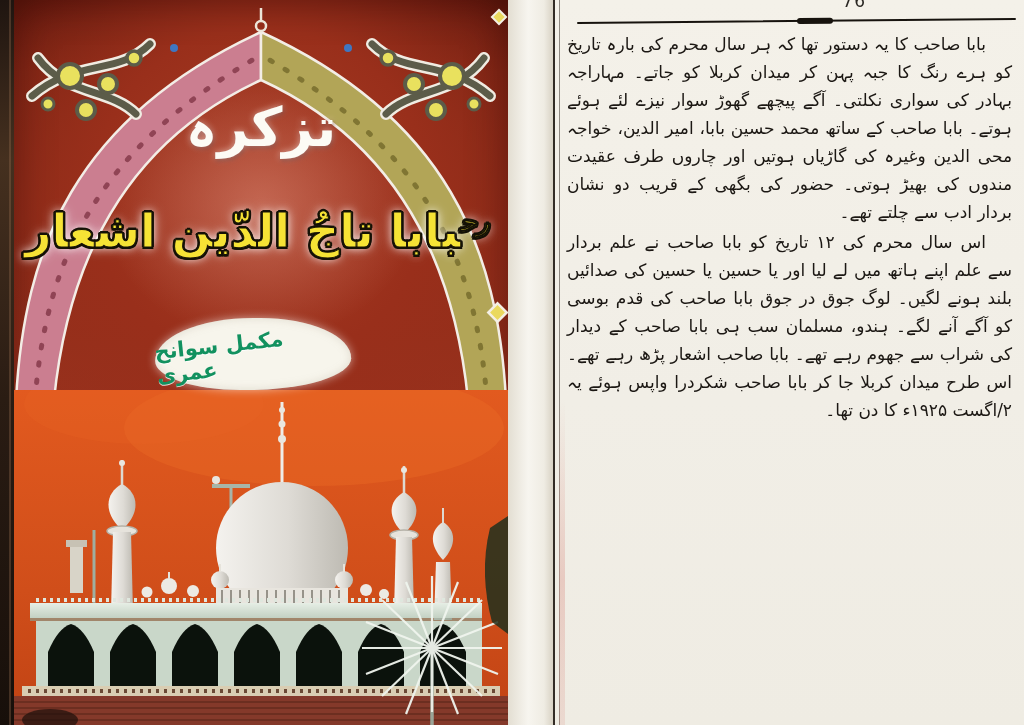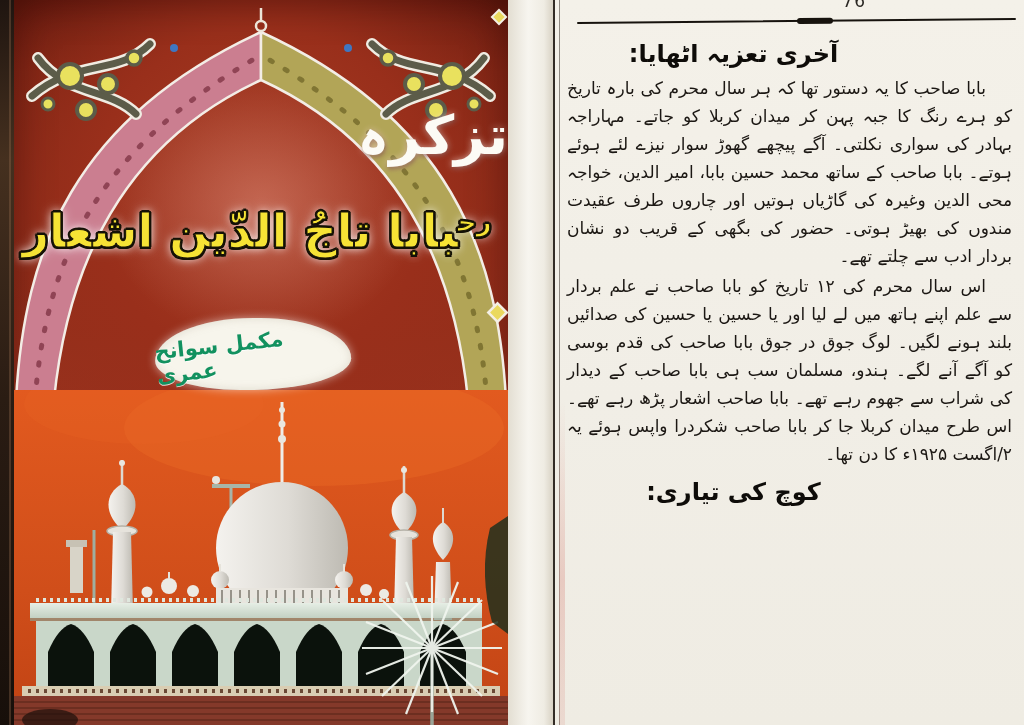--- a/index.html
+++ b/index.html
@@ -29,37 +29,37 @@
     box-shadow:inset 0 0 40px rgba(40,5,0,.45);
   }
   .cover svg{display:block;}
   .arch-svg{position:absolute;left:0;top:0;z-index:1;}
   .glow{
     position:absolute;z-index:1;left:50%;top:66px;width:330px;height:280px;
     transform:translateX(-50%);
     background:radial-gradient(ellipse at center,rgba(240,170,158,.38) 0%,rgba(240,170,158,0) 68%);
   }
   .cover-kicker{
-    position:absolute;z-index:3;left:0;top:104px;width:100%;
-    text-align:right;
+    position:absolute;z-index:3;left:0;top:96px;width:100%;
+    text-align:center;
     font-size:54px;font-weight:bold;color:#fcfbf5;
     text-shadow:0 0 7px rgba(255,225,215,.65),1px 2px 4px rgba(70,12,8,.6);
   }
   .cover-title{
     position:absolute;z-index:3;left:0;top:204px;width:100%;
     text-align:center;white-space:nowrap;
     font-size:46px;font-weight:bold;color:#f6e335;
     -webkit-text-stroke:1px #141106;
     text-shadow:
       -2px 0 #141106,2px 0 #141106,0 -2px #141106,0 2px #141106,
       -1.5px -1.5px #141106,1.5px -1.5px #141106,-1.5px 1.5px #141106,1.5px 1.5px #141106,
       0 0 8px rgba(255,255,255,.95),0 0 14px rgba(255,255,255,.75);
   }
   .cover-title .honorific{
-    font-size:26px;vertical-align:super;margin-right:8px;
+    font-size:26px;vertical-align:super;margin-right:8px;font-style:italic;
   }
   .subtitle-banner{
     position:absolute;z-index:3;left:50%;top:318px;width:196px;height:72px;
     transform:translateX(-54%);
     background:#f7f5ec;
     border-radius:52% 48% 55% 45% / 62% 58% 46% 42%;
     box-shadow:0 0 10px rgba(255,255,255,.55), inset 0 0 8px rgba(180,170,150,.35);
     display:flex;align-items:center;justify-content:center;
   }
   .subtitle-banner span{
@@ -343,21 +343,19 @@
       <span class="page-num">76</span>
     </div>
 
     <div class="top-rule">
       <span class="line"></span>
       <span class="tick"></span>
     </div>
 
     <article class="page-text">
 
-      <h2>آخری تعزیہ اٹھایا:</h2>
       <p>بابا صاحب کا یہ دستور تھا کہ ہر سال محرم کی بارہ تاریخ کو ہرے رنگ کا جبہ پہن کر میدان کربلا کو جاتے۔ مہاراجہ بہادر کی سواری نکلتی۔ آگے پیچھے گھوڑ سوار نیزے لئے ہوئے ہوتے۔ بابا صاحب کے ساتھ محمد حسین بابا، امیر الدین، خواجہ محی الدین وغیرہ کی گاڑیاں ہوتیں اور چاروں طرف عقیدت مندوں کی بھیڑ ہوتی۔ حضور کی بگھی کے قریب دو نشان بردار ادب سے چلتے تھے۔</p>
       <p>اس سال محرم کی ۱۲ تاریخ کو بابا صاحب نے علم بردار سے علم اپنے ہاتھ میں لے لیا اور یا حسین یا حسین کی صدائیں بلند ہونے لگیں۔ لوگ جوق در جوق بابا صاحب کی قدم بوسی کو آگے آنے لگے۔ ہندو، مسلمان سب ہی بابا صاحب کے دیدار کی شراب سے جھوم رہے تھے۔ بابا صاحب اشعار پڑھ رہے تھے۔ اس طرح میدان کربلا جا کر بابا صاحب شکردرا واپس ہوئے یہ ۲/اگست ۱۹۲۵ء کا دن تھا۔</p>
 
-      <h2>کوچ کی تیاری:</h2>
     </article>
   </div>
 
 </div>
 
 </body></html>

